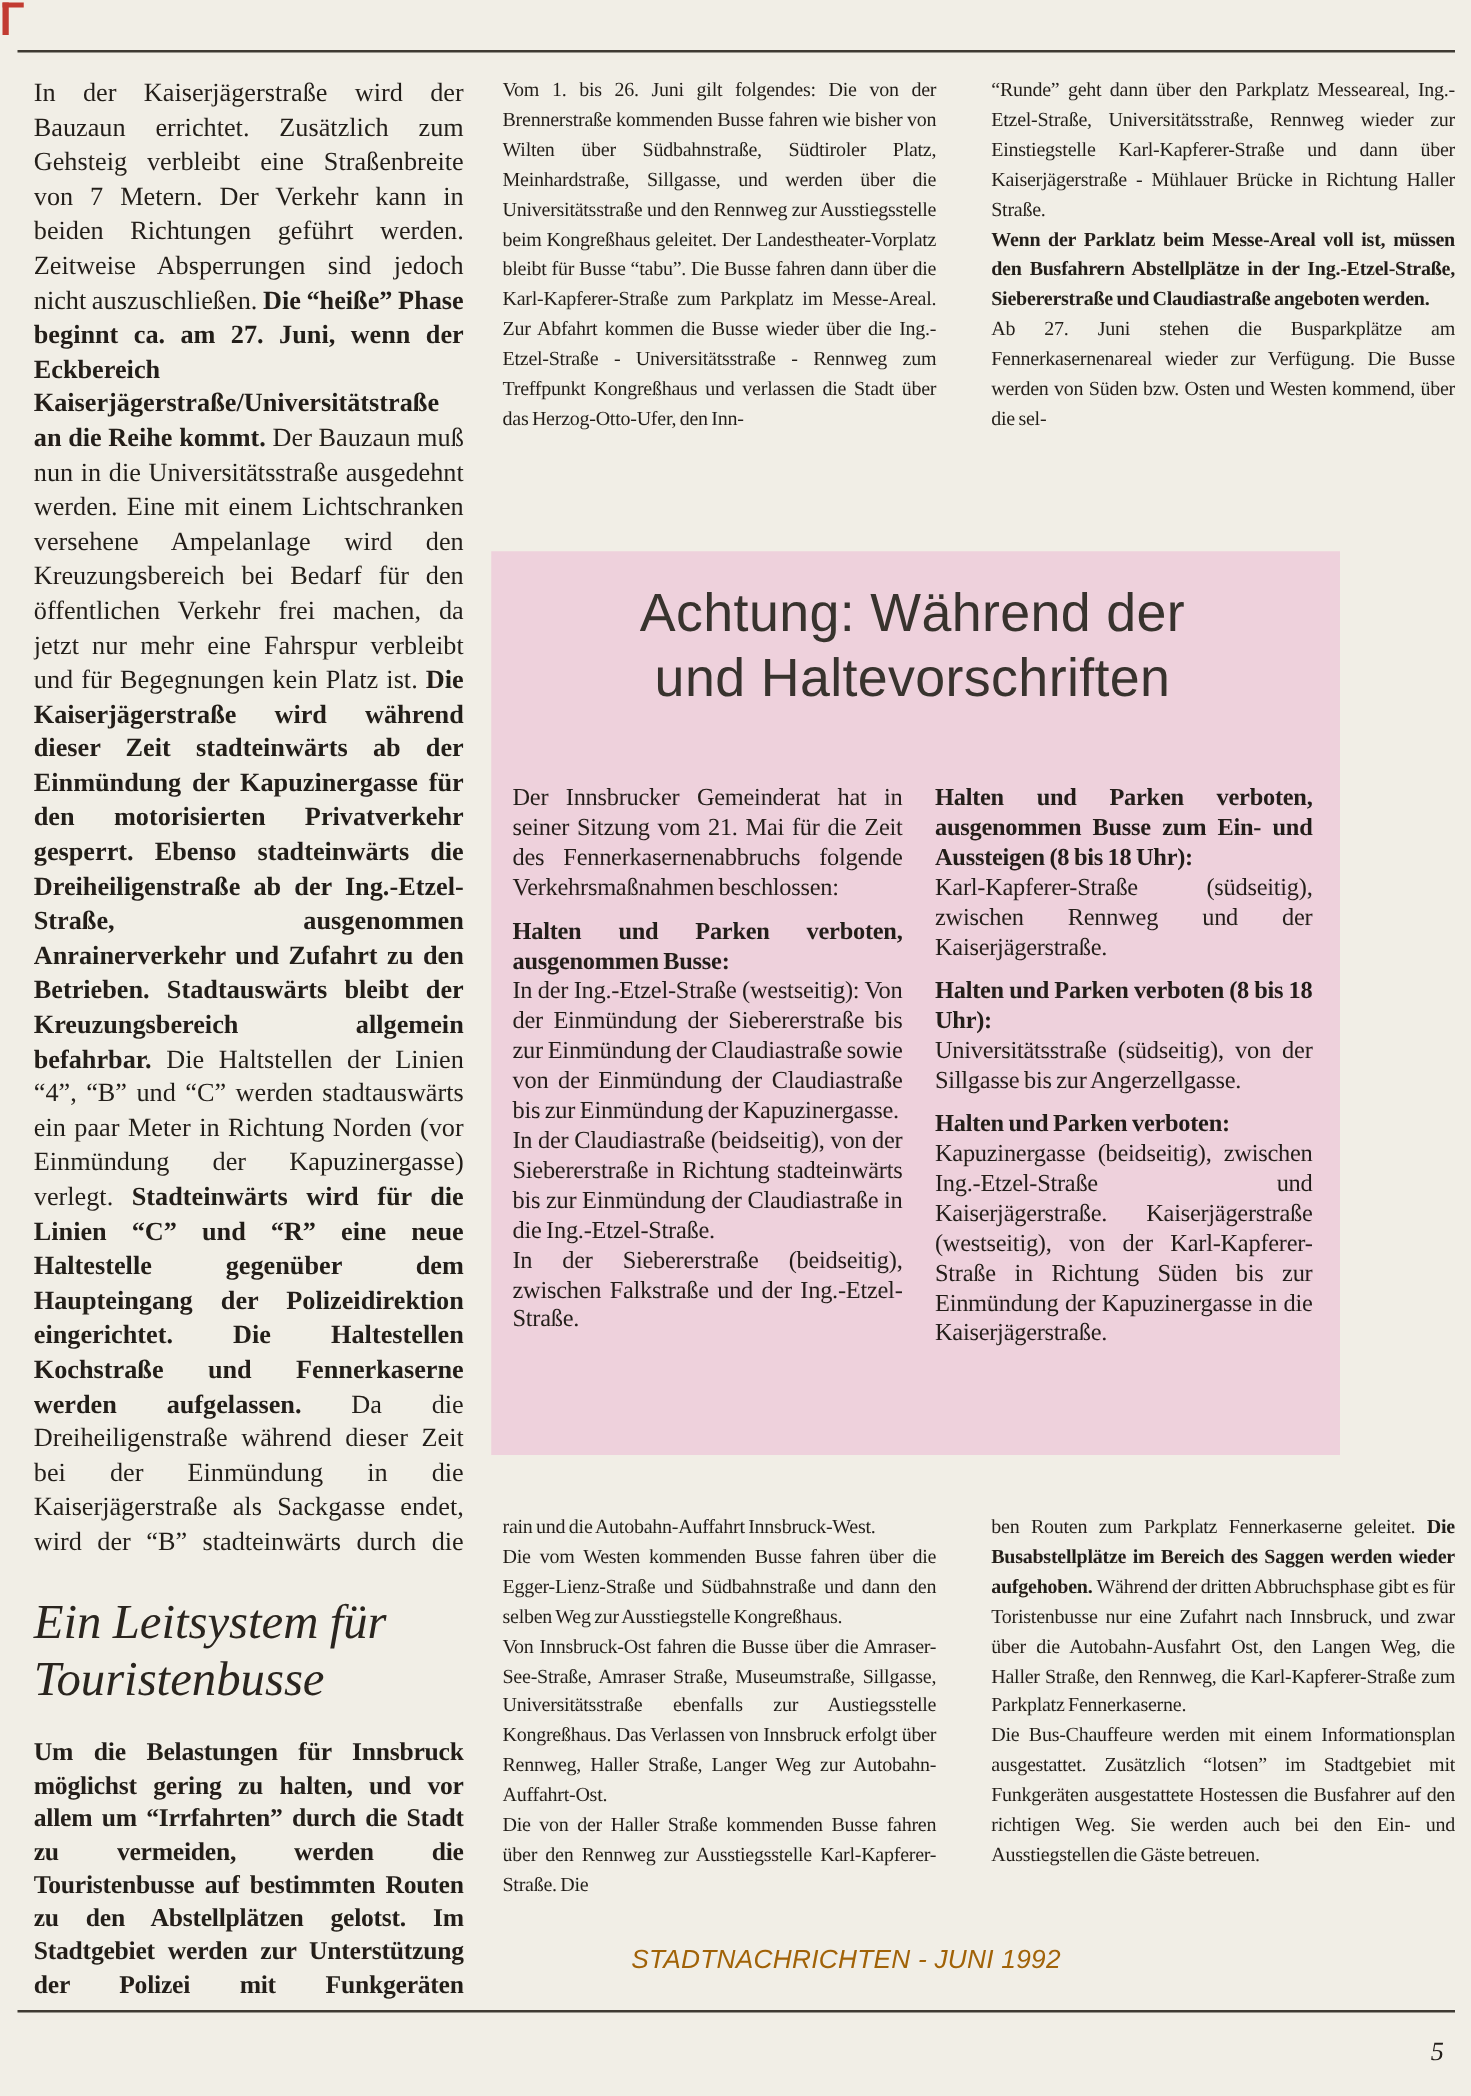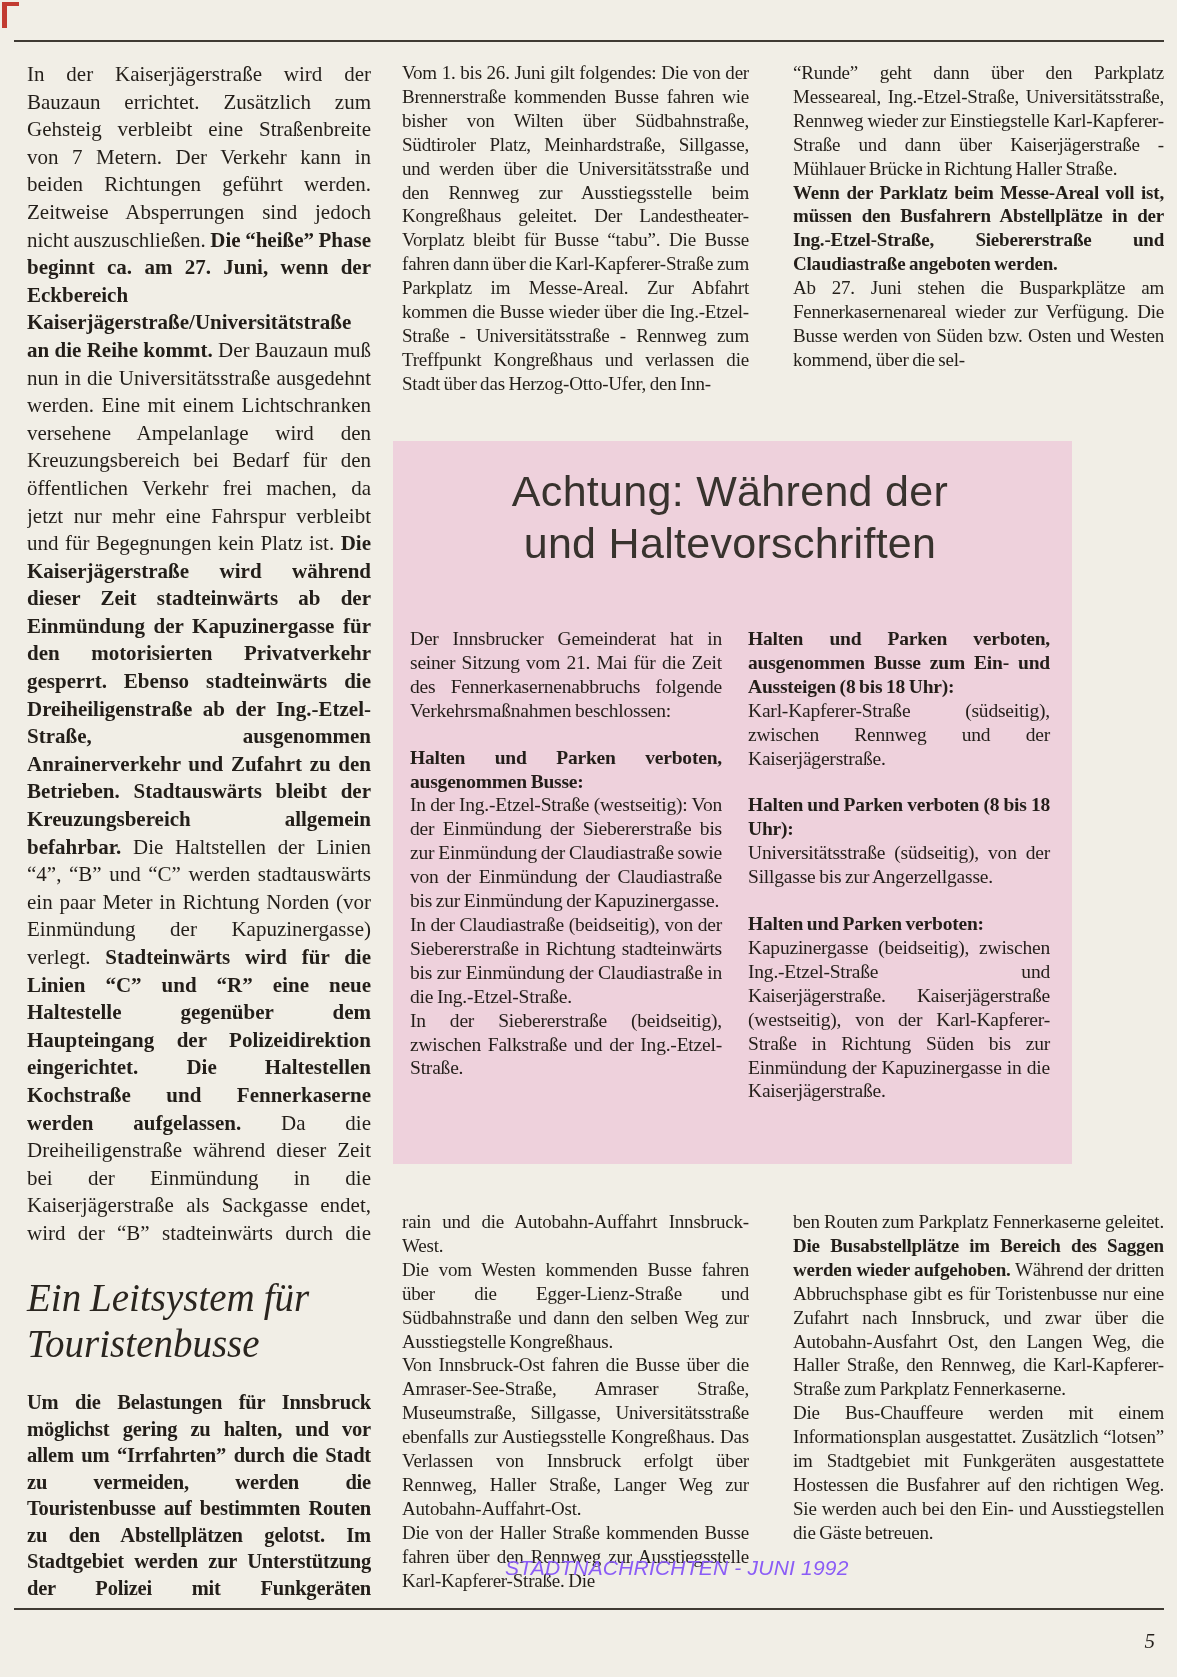--- a/index.html
+++ b/index.html
@@ -17,46 +17,46 @@
   
   .col-left{width:357px;margin-right:31px;font-size:21px;line-height:27.6px;word-spacing:-0.8px;margin-left:13px;}
   .article1{height:1190px;overflow:hidden;}
   .section-heading{font-style:italic;font-weight:normal;font-size:39px;line-height:46px;
     margin:24px 0 22px 0;color:#2a251f;}
   .article2{height:212px;overflow:hidden;font-size:20.5px;line-height:26.5px;
     letter-spacing:-0.2px;word-spacing:-1.2px;}
 
   
   .right-wrap{width:762px;}
-  .row{display:flex;font-size:19px;line-height:23.9px;letter-spacing:-0.2px;word-spacing:-1px;}
+  .row{display:flex;font-size:16px;line-height:23.9px;letter-spacing:-0.2px;word-spacing:-1px;}
   .top-row{height:358px;overflow:hidden;}
   .bottom-row{margin-top:46px;height:384px;overflow:hidden;}
   .col-mid{width:347px;margin-right:44px;}
   .col-rt{width:371px;}
 
   
   .notice-box{box-sizing:border-box;margin-left:-9px;margin-top:22px;width:679px;height:723px;
     background:#eed1dc;padding:24px 22px 0 17px;overflow:hidden;}
   .notice-title{font-family:"Liberation Sans", sans-serif;font-weight:400;
     font-size:43px;line-height:52px;text-align:center;color:#38332e;letter-spacing:0.3px;}
   .notice-cols{display:flex;margin-top:58px;font-size:19.5px;line-height:23.9px;
     letter-spacing:-0.2px;word-spacing:-1px;justify-content:flex-end;}
   .notice-col-l{width:312px;margin-right:26px;}
   .notice-col-r{width:302px;}
-  .notice-cols .para.gap{margin-top:23px;}
+  .notice-cols .para.gap{margin-top:11px;}
 
   .para{margin:0;text-align:justify;hyphens:auto;-webkit-hyphens:auto;}
   .para.gap{margin-top:24px;}
   .b{font-weight:bold;}
 
   
   .footer-rule{position:absolute;left:14px;right:13px;top:1608px;border-top:2px solid #3f3a33;}
   .journal{position:absolute;left:505px;top:1556px;
     font-family:"Liberation Sans", sans-serif;font-style:italic;font-size:21px;
-    letter-spacing:0.2px;color:#8b5cf6;white-space:nowrap;}
+    letter-spacing:0.2px;color:#a16207;white-space:nowrap;}
   .page-num{position:absolute;right:22px;top:1629px;font-size:21px;font-style:italic;color:#241f1b;}
 </style>
 </head>
 <body>
 
 <div class="page">
   <div class="reg-mark"></div>
   <div class="top-rule"></div>
 
   <div class="content">

